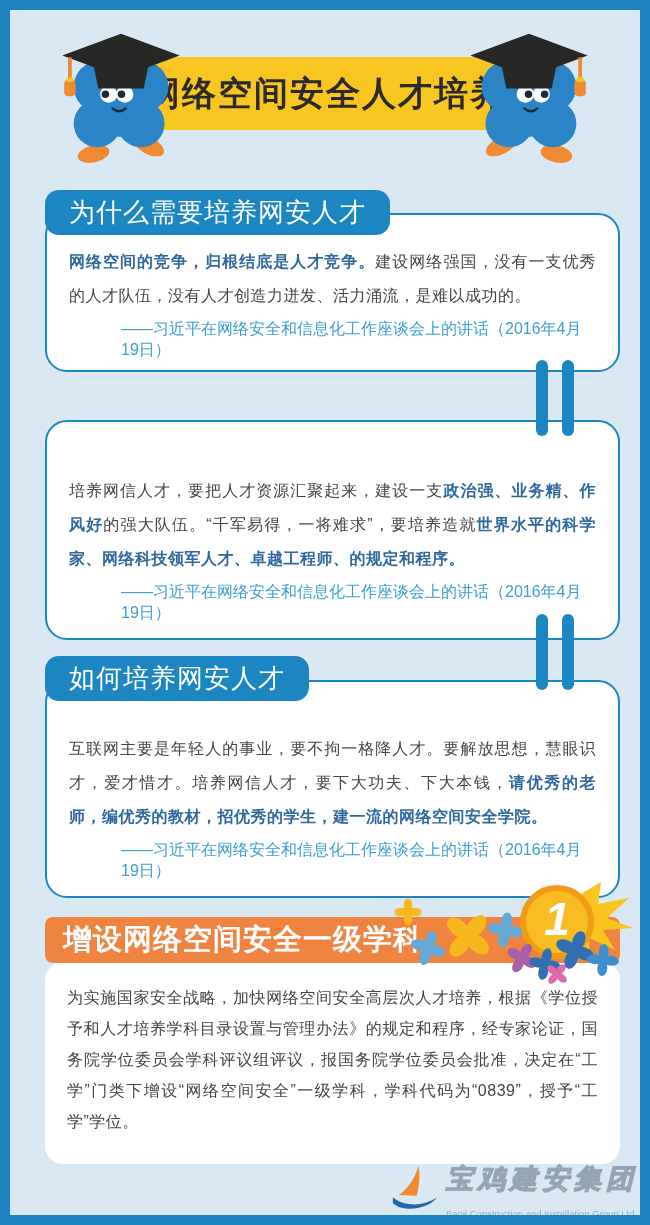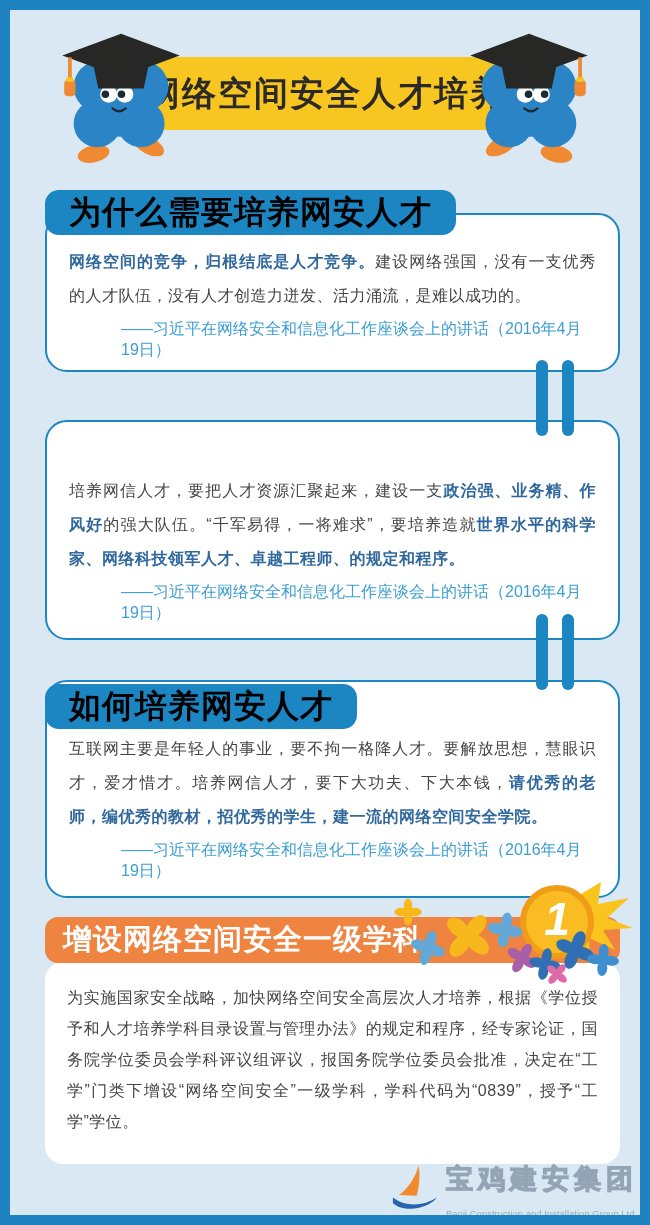--- a/index.html
+++ b/index.html
@@ -18,52 +18,52 @@
   .banner{position:absolute;left:120px;top:57px;width:412px;height:73px;background:var(--banner-yellow,#f8c620);
     z-index:1;display:flex;align-items:center;justify-content:center;}
   .banner span{font-size:34px;font-weight:bold;color:#2b2a28;letter-spacing:2px;}
   .mascot{position:absolute;top:28px;width:142px;height:142px;z-index:2;}
   .mascot.left{left:50px;}
   .mascot.right{left:458px;transform:scaleX(-1);}
 
   
   .sec-header{position:absolute;left:45px;height:45px;background:var(--header-blue,#1c86c3);
     border-radius:14px;display:inline-flex;align-items:center;padding:0 24px;z-index:4;}
-  .sec-header span{color:#000000;font-weight:bold;font-size:32px;letter-spacing:1px;}
+  .sec-header span{color:#ffffff;font-weight:normal;font-size:26px;letter-spacing:1px;}
   .card{position:absolute;left:45px;width:575px;background:#fff;border-radius:22px;z-index:2;
     padding:0 22px;overflow:hidden;}
   .card.bordered{border:2.5px solid var(--header-blue,#1c86c3);}
   .body{font-size:16px;line-height:34px;color:var(--body-gray,#454545);text-align:justify;letter-spacing:0.5px;}
   .body .hl{color:var(--highlight-blue,#30689e);font-weight:bold;}
   .attr{font-size:16px;color:var(--attribution-blue,#3e9ed2);padding-left:52px;margin-top:6px;}
 
   .card.c1{top:213px;height:159px;padding-top:30px;}
   .card.c2{top:420px;height:220px;padding-top:52px;}
   .card.c3{top:680px;height:218px;padding-top:50px;}
   .card.c4{top:962px;height:202px;padding-top:20px;border-radius:18px;}
   .card.c4 .body{font-size:16px;line-height:31px;}
-  .h1{top:190px;} .h2{top:395px;} .h3{top:684px;text-align:right;}
+  .h1{top:190px;} .h2{top:395px;} .h3{top:656px;text-align:right;}
 
   .connector{position:absolute;width:12px;height:76px;background:var(--header-blue,#1c86c3);
     border-radius:7px;z-index:6;}
 
   
   .orange-bar{position:absolute;left:45px;top:917px;width:575px;height:46px;background:var(--accent-orange,#ee8440);
-    border-radius:13px;display:flex;align-items:center;padding:0 18px;z-index:3;}
+    border-radius:8px;display:flex;align-items:center;padding:0 18px;z-index:3;}
   .orange-bar span{color:#fff;font-weight:bold;font-size:29px;letter-spacing:1px;}
   .deco{position:absolute;left:385px;top:880px;width:258px;height:112px;z-index:5;}
   .medal-num{position:absolute;left:537px;top:892px;width:40px;text-align:center;z-index:6;
     font-size:46px;font-weight:bold;font-style:italic;color:#fff;}
 
   
   .footer{position:absolute;left:388px;top:1164px;width:255px;display:flex;align-items:flex-start;z-index:8;}
   .footer .logo{width:54px;height:46px;flex:0 0 auto;}
   .footer .words{margin-left:4px;}
   .footer .cn{font-size:27px;font-weight:bold;letter-spacing:5px;color:#eef2f6;
-    -webkit-text-stroke:1.2px #94a4b4;text-shadow:0 0 1px #94a4b4;line-height:30px;white-space:nowrap;}
+    -webkit-text-stroke:1.2px #94a4b4;text-shadow:0 0 1px #94a4b4;line-height:30px;white-space:nowrap;font-style:italic;}
   .footer .en{font-size:9.5px;color:#9aa8b8;margin-top:14px;white-space:nowrap;}
 </style>
 </head>
 <body>
 
 <div class="page">
 
   <div class="banner">
     <span>网络空间安全人才培养</span>
   </div>

